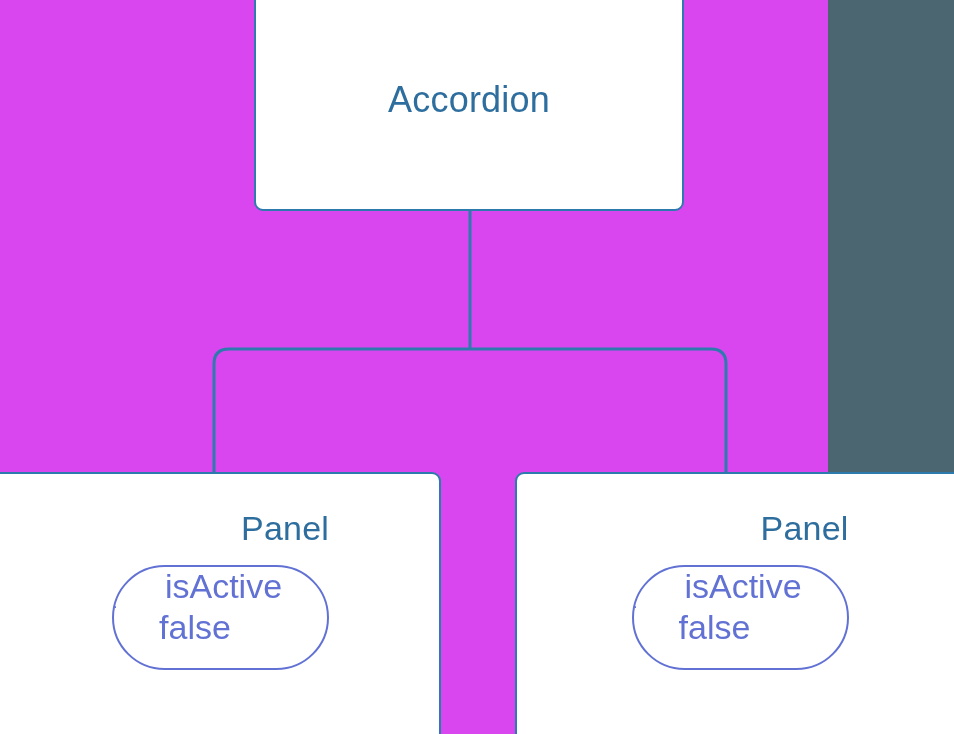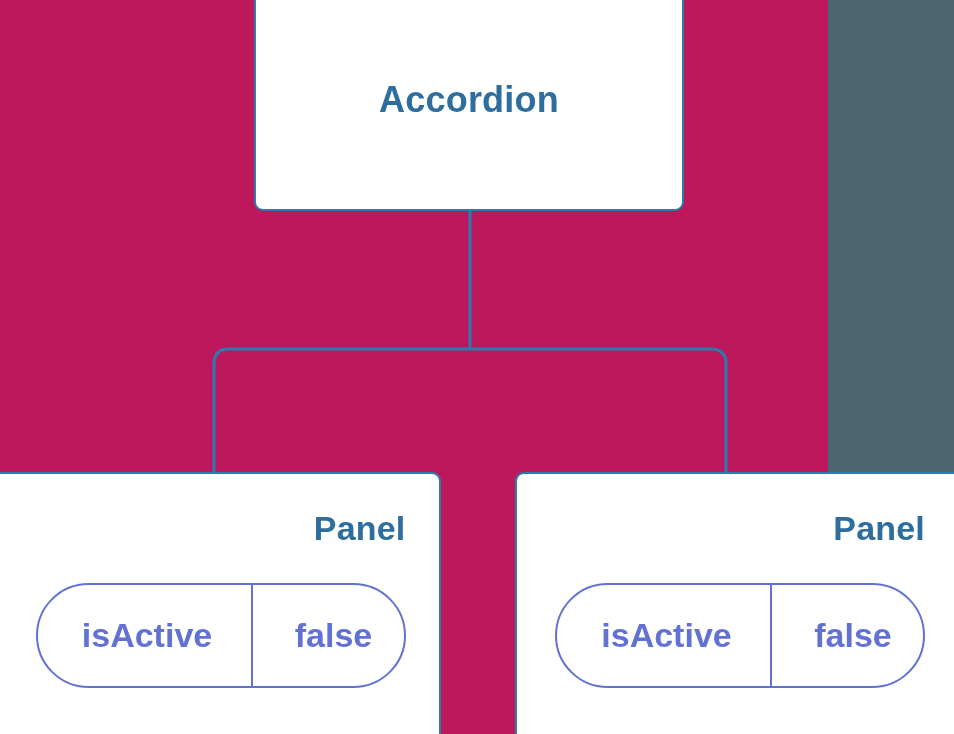--- a/index.html
+++ b/index.html
@@ -11,22 +11,21 @@
     width: 954px;
     height: 734px;
     overflow: hidden;
     font-family: "Liberation Sans", sans-serif;
   }
 
   #canvas {
     position: relative;
     width: 828px;
     height: 734px;
-    background: #be185d;
-    font-weight: bold;
+    background: #d946ef;
   }
 
   
   #edges {
     position: absolute;
     left: 0;
     top: 0;
     width: 954px;
     height: 734px;
     z-index: 1;
@@ -85,29 +84,30 @@
   #node-panel-left .node-inner,
   #node-panel-right .node-inner {
     display: flex;
     flex-direction: column;
     align-items: flex-end;
   }
   #node-panel-left .node-inner { transform: translateX(6px); }
 
   
   .prop-pill {
-    margin-top: 36px;
+    margin-top: 18px;
     height: 105px;
     display: flex;
     align-items: stretch;
     border: 2px solid #6272d4;
     border-radius: 53px;
     box-sizing: border-box;
     background: transparent;
     overflow: hidden;
+    flex-direction: column;
   }
   .prop-key,
   .prop-val {
     display: flex;
     align-items: center;
     justify-content: center;
     color: #6272d4;
     font-size: 34px;
     white-space: nowrap;
     box-sizing: border-box;

